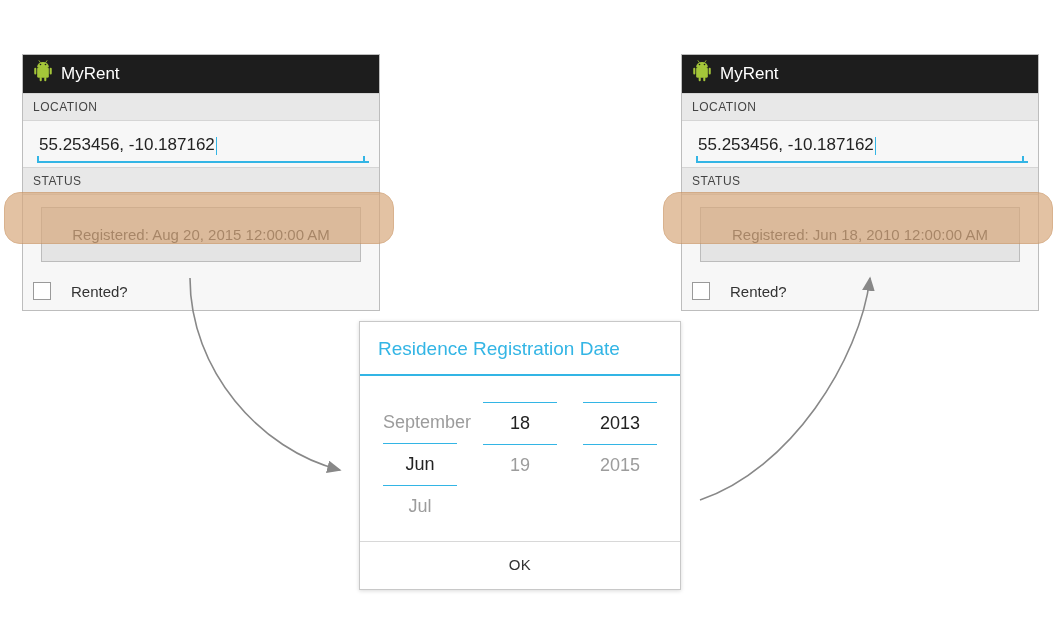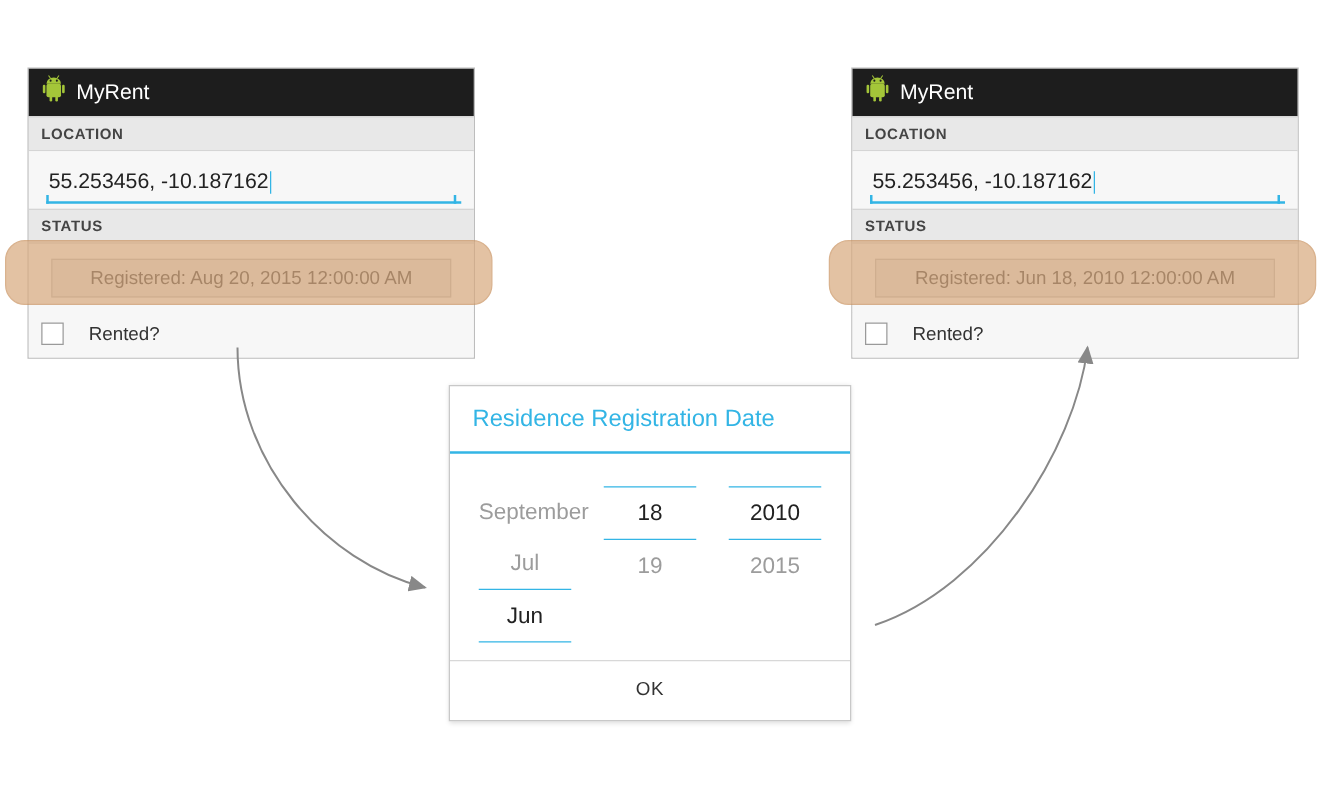--- a/index.html
+++ b/index.html
@@ -39,21 +39,21 @@
     display: flex;
     align-items: center;
     padding: 0 10px;
     font-size: 17px;
     gap: 8px;
   }
   .action-bar svg { width: 20px; height: 24px; }
   .section-header {
     background: var(--section-bg);
     font-size: 12px;
-    font-weight: bold;
+    font-weight: normal;
     color: #444;
     padding: 6px 10px;
     border-top: 1px solid #d5d5d5;
     border-bottom: 1px solid #d5d5d5;
     letter-spacing: 0.5px;
   }
   .field-row {
     padding: 10px 14px 4px 14px;
     background: var(--panel-bg);
   }
@@ -96,21 +96,21 @@
   }
   .reg-button {
     display: block;
     width: 100%;
     box-sizing: border-box;
     text-align: center;
     font-size: 15px;
     color: var(--text-dark);
     background: #e4e4e4;
     border: 1px solid #bcbcbc;
-    padding: 6px 4px;
+    padding: 18px 4px;
     position: relative;
     z-index: 2;
   }
   .rented-row {
     display: flex;
     align-items: center;
     gap: 20px;
     padding: 8px 10px 10px 10px;
     background: var(--panel-bg);
     font-size: 15px;
@@ -130,21 +130,21 @@
     border: 1px solid var(--highlight-stroke);
     border-radius: 16px;
     opacity: 0.70;
     z-index: 3;
     pointer-events: none;
   }
   
   .dialog {
     position: absolute;
     left: 359px;
-    top: 308px;
+    top: 321px;
     width: 320px;
     background: #ffffff;
     border: 1px solid #c8c8c8;
     box-shadow: 0 1px 4px rgba(0,0,0,0.15);
   }
   .dialog-title {
     color: var(--holo-blue);
     font-size: 19px;
     padding: 16px 18px 14px 18px;
   }
@@ -270,29 +270,29 @@
 </div>
 <div class="hl" style="left:663px; top:192px; width:388px;"></div>
 
 <div class="dialog">
   <div class="dialog-title">Residence Registration Date</div>
   <div class="dialog-title-underline"></div>
 
   <div class="picker">
     <div class="wheel">
       <div class="opt">September</div>
+      <div class="opt sel">Jun</div>
       <div class="opt">Jul</div>
-      <div class="opt sel">Jun</div>
     </div>
     <div class="wheel">
       <div class="opt sel">18</div>
       <div class="opt">19</div>
     </div>
     <div class="wheel">
-      <div class="opt sel">2010</div>
+      <div class="opt sel">2013</div>
       <div class="opt">2015</div>
     </div>
   </div>
 
   <div class="dialog-divider"></div>
   <div class="dialog-ok">OK</div>
 </div>
 
 <svg class="flow" style="left:0; top:0; width:1057px; height:642px;">
   <defs>

